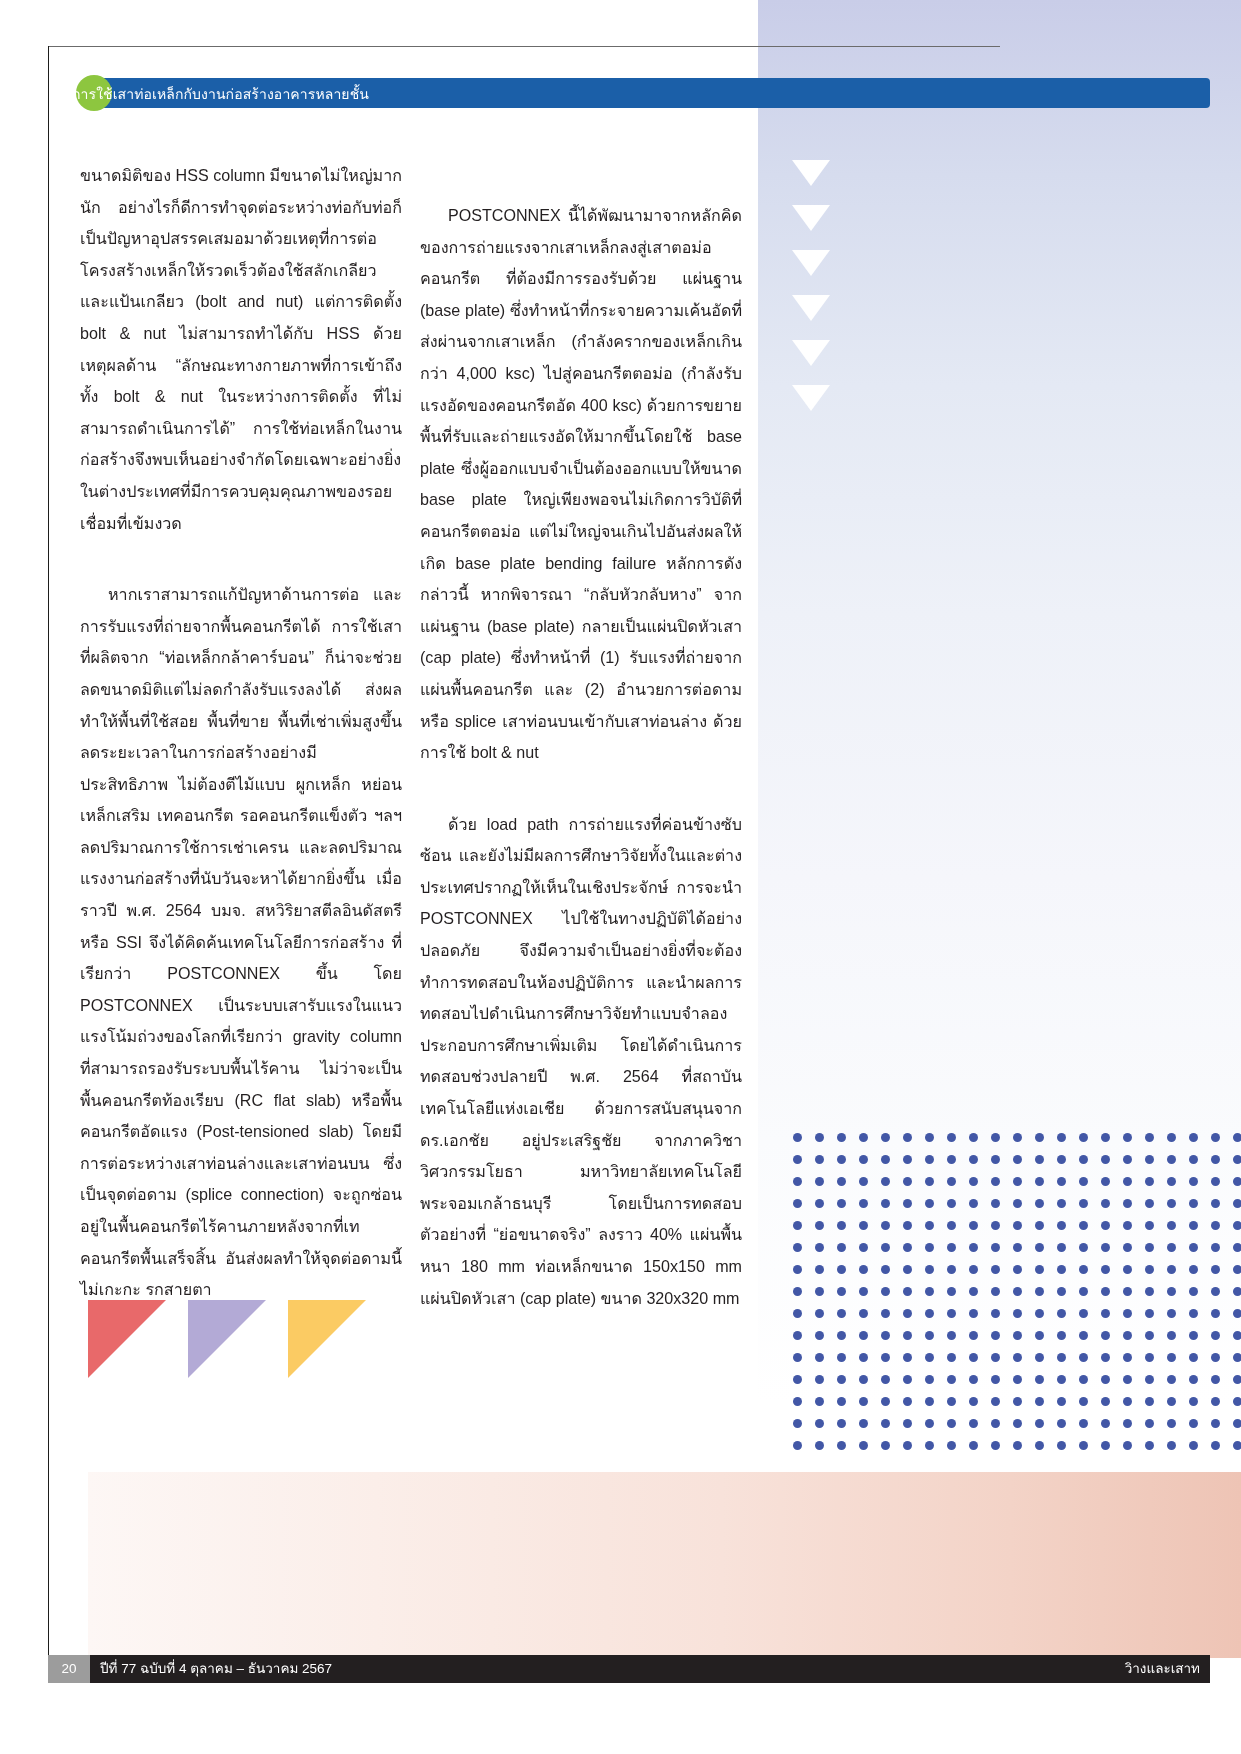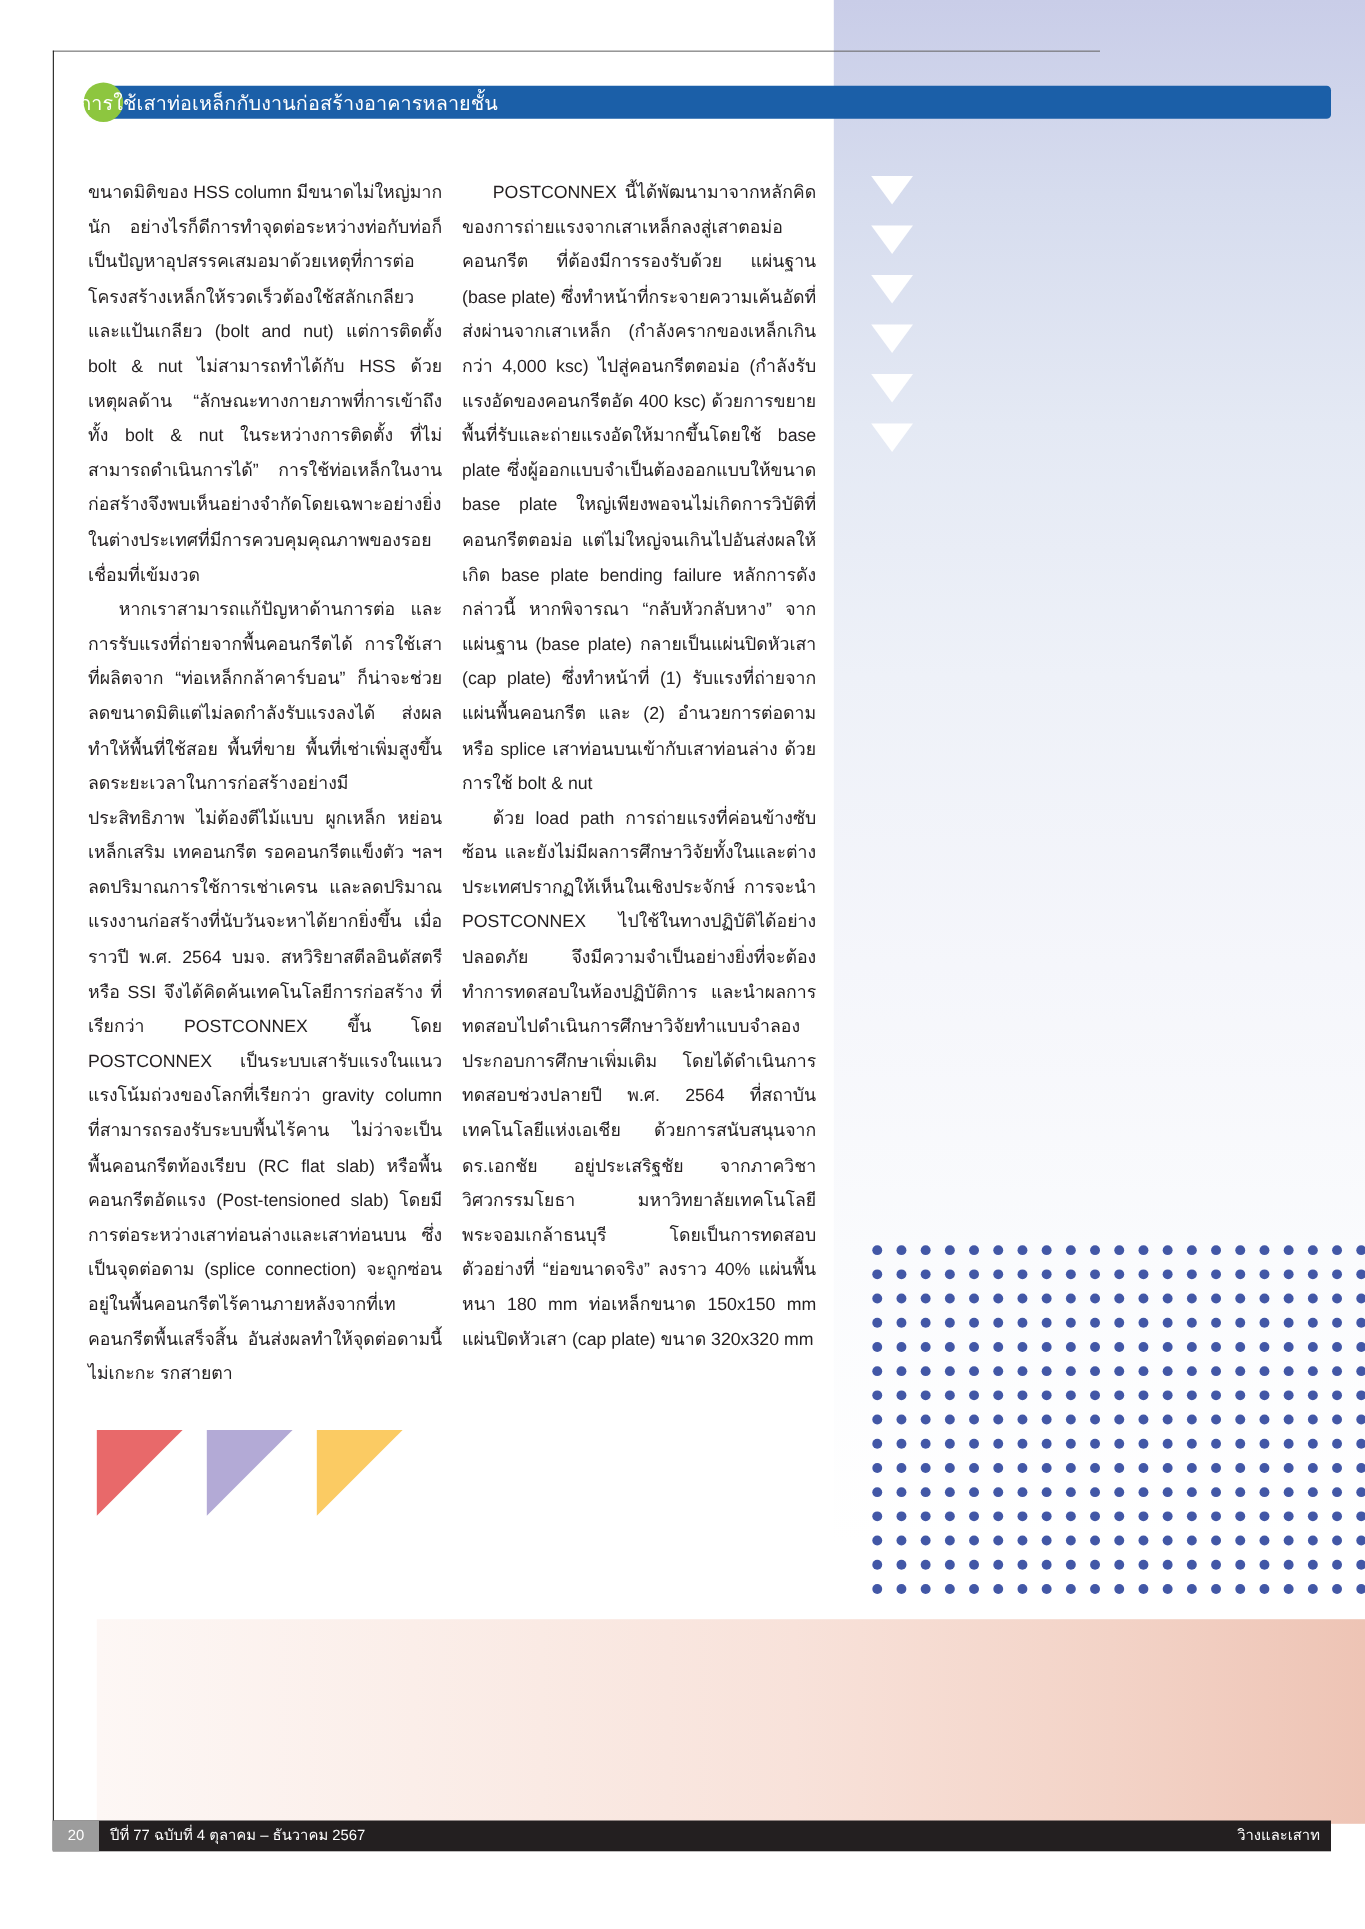--- a/index.html
+++ b/index.html
@@ -67,21 +67,21 @@
     background: #1b5fa8;
     border-radius: 0 4px 4px 0;
   }
   .banner-title {
     position: absolute;
     left: 72px;
     top: 82px;
     height: 24px;
     line-height: 24px;
     color: #ffffff;
-    font-size: 18px;
+    font-size: 14px;
     letter-spacing: 0.1px;
     white-space: nowrap;
   }
   .banner-dot {
     position: absolute;
     left: 76px;
     top: 75px;
     width: 36px;
     height: 36px;
     border-radius: 50%;
@@ -100,20 +100,21 @@
     text-justify: inter-word;
   }
   .col-left  { left: 80px;  }
   .col-right { left: 420px; }
 
   .col p {
     margin: 0;
   }
   .col p.indent {
     text-indent: 28px;
+    margin-top: 40px;
   }
 
   
   .tri-col {
     position: absolute;
     left: 792px;
     top: 160px;
   }
   .tri {
     width: 0;

